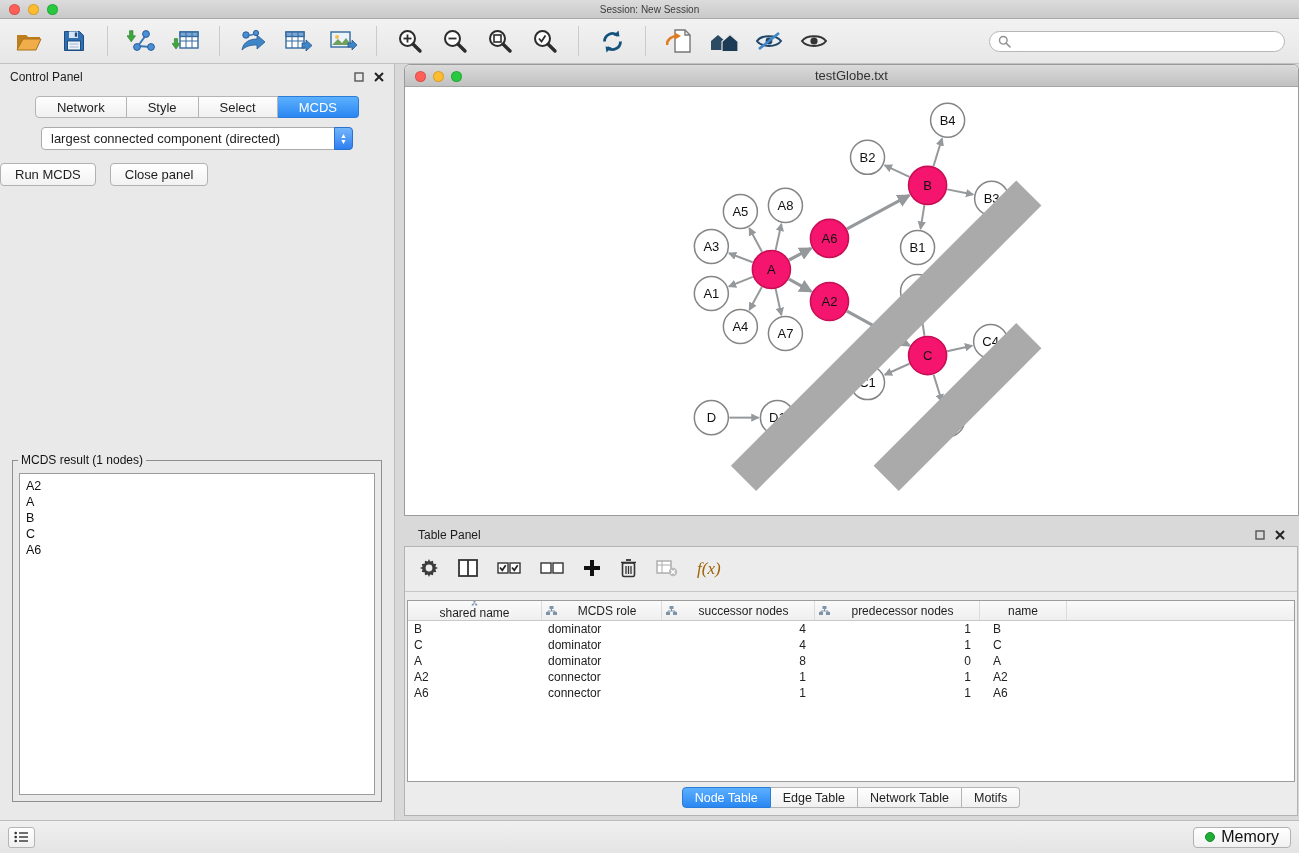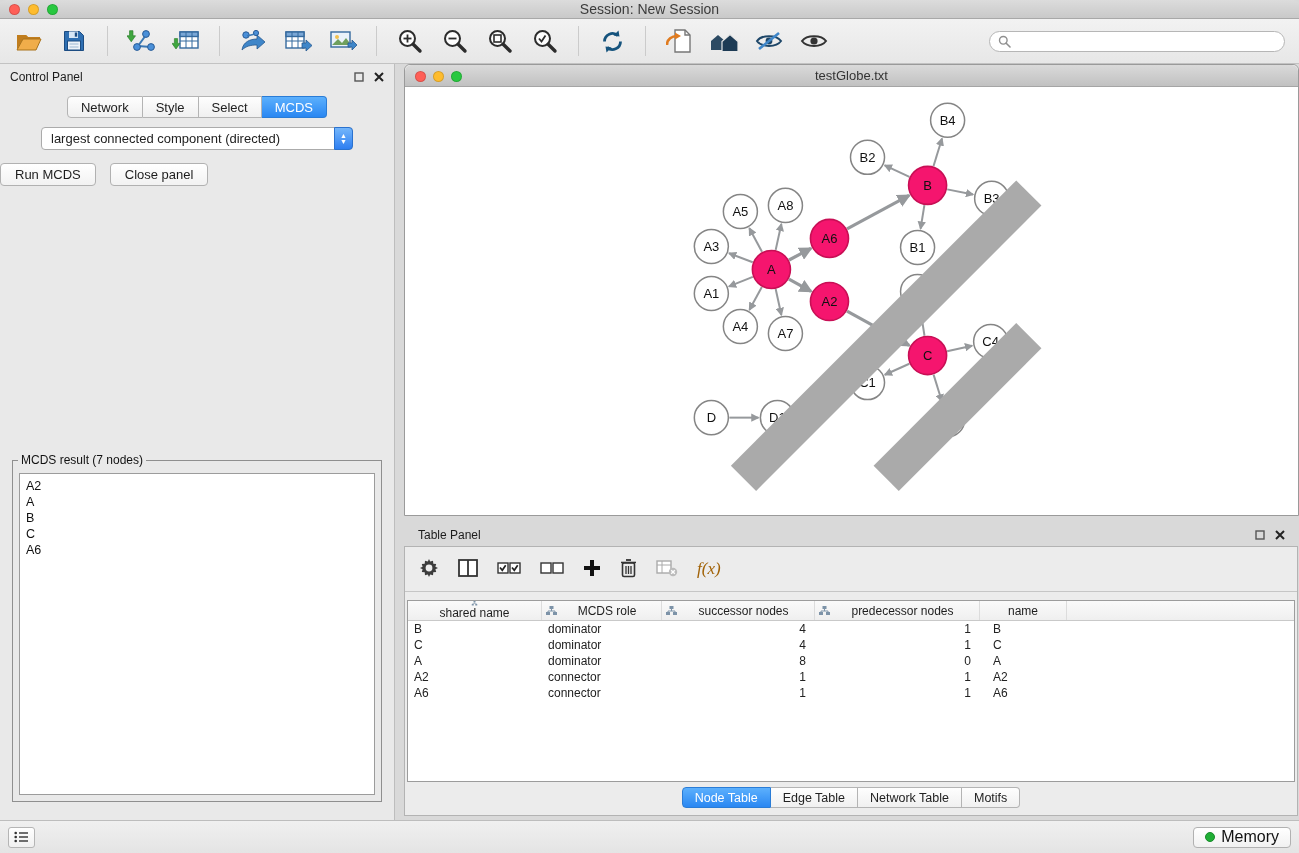--- a/index.html
+++ b/index.html
@@ -2,21 +2,21 @@
 <html><head>
 <meta charset="utf-8">
 <style>
   * { margin:0; padding:0; box-sizing:border-box; }
   html,body { width:1299px; height:853px; overflow:hidden; }
   body { font-family:"Liberation Sans", sans-serif; background:#d9d9d9; position:relative; cursor:default; font-size:13px; color:#222; }
 
   
   .titlebar { position:absolute; top:0; left:0; right:0; height:19px;
     background:linear-gradient(#dcdcdc,#c9c9c9); border-bottom:1px solid #a8a8a8;
-    text-align:center; font-size:14px; line-height:19px; color:#3c3c3c;
+    text-align:center; font-size:10px; line-height:19px; color:#3c3c3c;
     border-radius:6px 6px 0 0; }
   .traffic { position:absolute; left:9px; top:4px; display:flex; gap:8px; }
   .light { width:11px; height:11px; border-radius:50%; border:1px solid rgba(0,0,0,.15); }
 
   
   .toolbar { position:absolute; top:19px; left:0; right:0; height:45px;
     background:linear-gradient(#f2f2f2,#e7e7e7); border-bottom:1px solid #c2c2c2;
     display:flex; align-items:center; padding:0 14px; gap:15px; }
   .tool-btn { width:30px; height:30px; display:flex; align-items:center; justify-content:center; }
   .sep { width:1px; height:30px; background:#cbcbcb; margin:0 3px; }
@@ -26,21 +26,21 @@
   .search-pill input { border:none; outline:none; flex:1; font-size:12px; background:transparent; font-family:inherit; }
 
   
   .control-panel { position:absolute; top:64px; left:0; width:395px; bottom:33px;
     background:#e9e9e9; border-right:1px solid #bdbdbd; }
   .panel-header { height:25px; display:flex; align-items:center; padding:0 10px; font-size:12px; color:#1c1c1c; }
   .panel-header .spacer { flex:1; }
   .win-ctl { display:flex; gap:10px; align-items:center; }
 
   .cp-tabs { display:flex; justify-content:center; margin-top:7px; }
-  .seg-btn { height:22px; padding:0 13px; font-size:13px; color:#222;
+  .seg-btn { height:22px; padding:0 21px; font-size:13px; color:#222;
     background:linear-gradient(#fefefe,#f0f0f0); border:1px solid #b4b4b4; border-left:none;
     display:flex; align-items:center; }
   .seg-btn:first-child { border-left:1px solid #b4b4b4; border-radius:4px 0 0 4px; }
   .seg-btn:last-child { border-radius:0 4px 4px 0; }
   .seg-btn.active { background:linear-gradient(#5cb0fd,#2a87f2); color:#fff; border-color:#2a7cd6; }
 
   .opt-label { text-align:center; margin-top:22px; font-size:13px; }
   .cp-select { width:312px; height:23px; margin:9px auto 7px; background:#fff;
     border:1px solid #ababab; border-radius:4px; position:relative; display:flex; align-items:center;
     padding:0 22px 0 9px; font-size:13px; }
@@ -293,21 +293,21 @@
         <span>▼</span>
     </span>
   </div>
 
   <div class="cp-buttons">
     <div class="push-btn">Run MCDS</div>
     <div class="push-btn">Close panel</div>
   </div>
 
   <fieldset class="result-fieldset">
-    <legend>MCDS result (7 nodes)</legend>
+    <legend>MCDS result (1 nodes)</legend>
     <div class="result-box">
         <div class="result-item">A2</div>
         <div class="result-item">A</div>
         <div class="result-item">B</div>
         <div class="result-item">C</div>
         <div class="result-item">A6</div>
       </div>
   </fieldset>
 </div>
 

